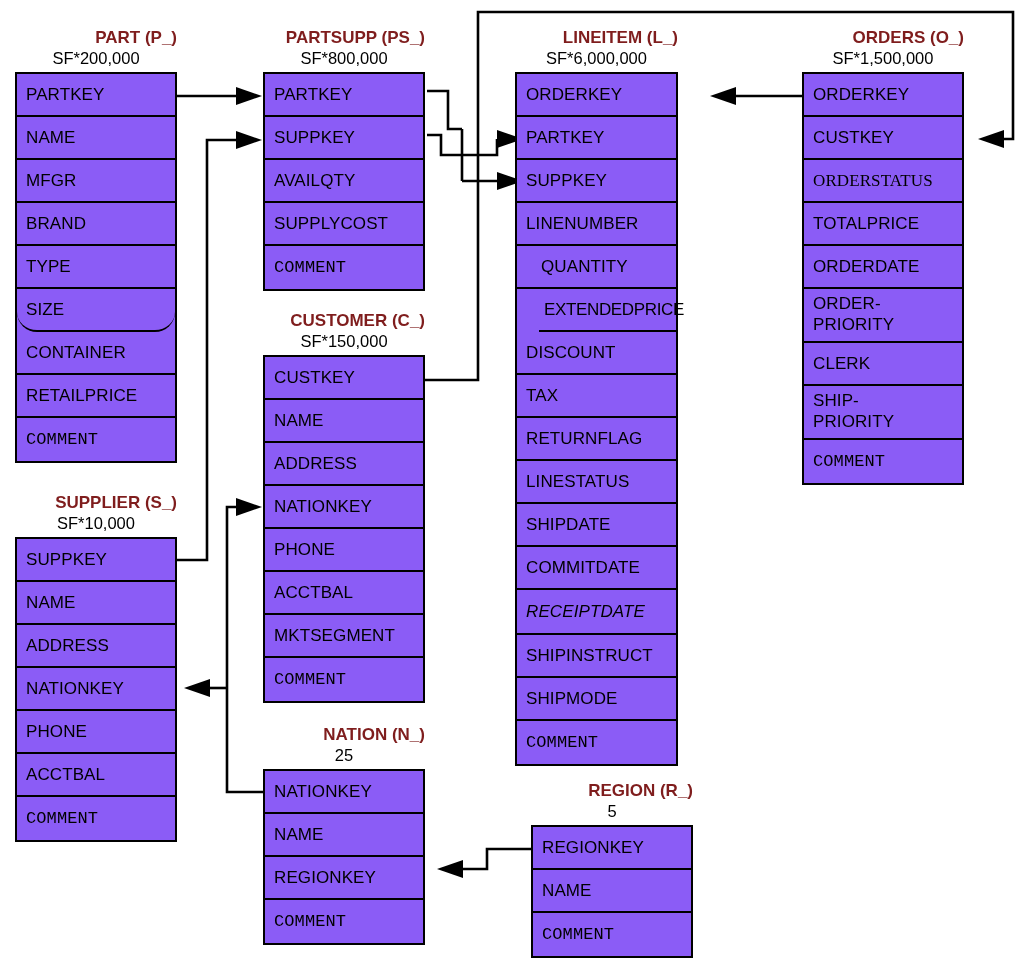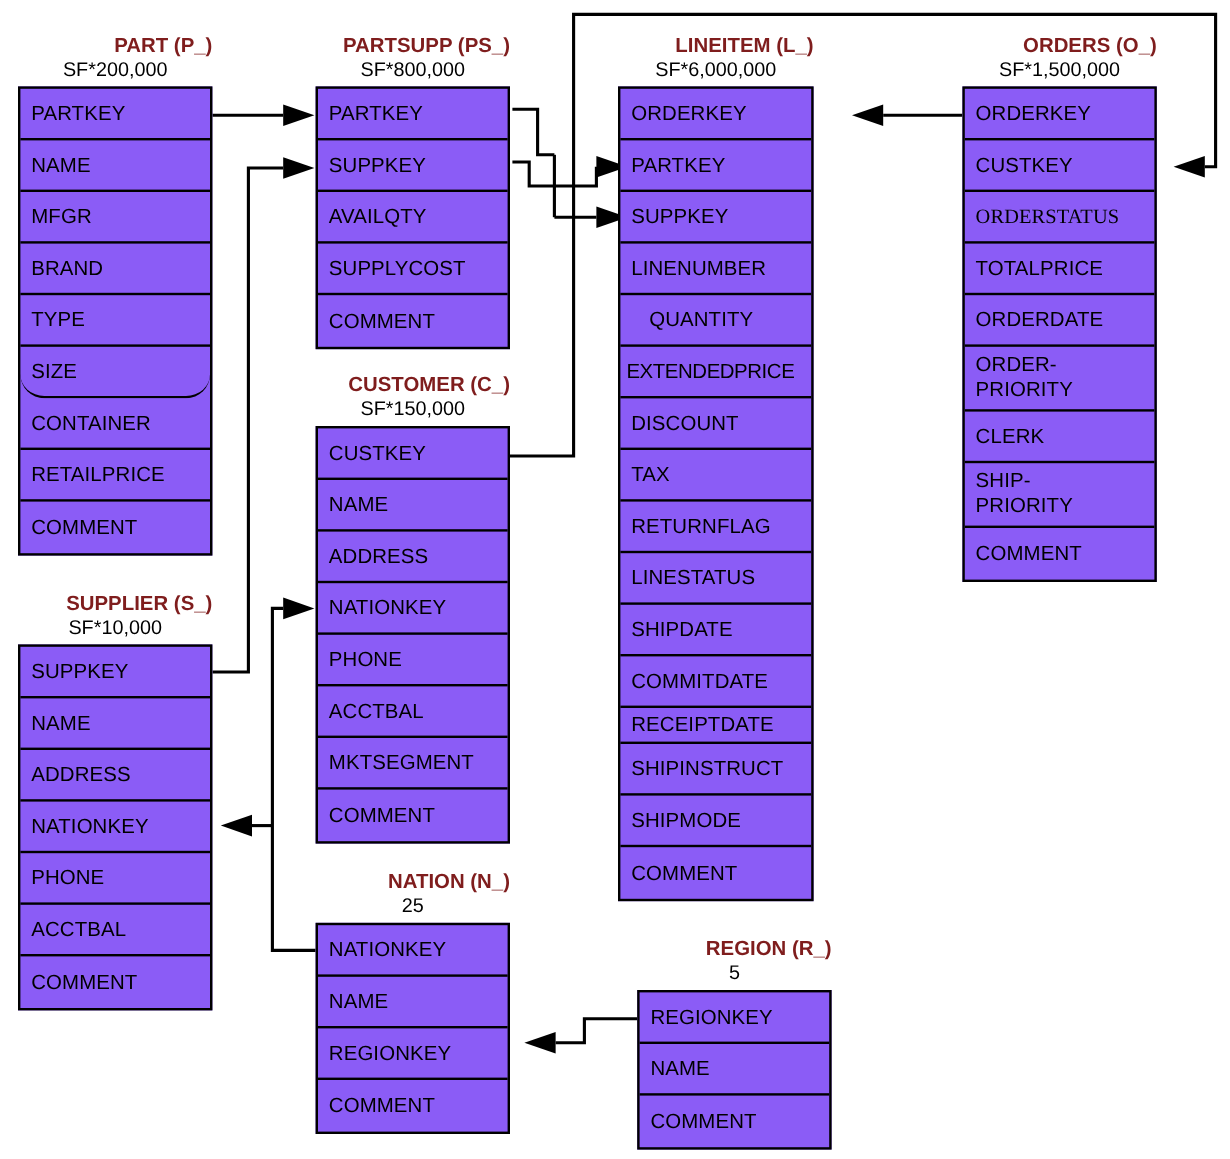--- a/index.html
+++ b/index.html
@@ -46,20 +46,21 @@
     align-items: center;
     padding-left: 9px;
     font-size: 17px;
     color: #000;
     letter-spacing: 0.1px;
     white-space: nowrap;
     overflow: visible;
   }
   .attr:last-child {
     border-bottom: none;
+    font-family: Liberation Mono, monospace;
   }
   .attr.two-line {
     display: block;
     padding-top: 4px;
     line-height: 21px;
   }
   .attr.two-line span { display: block; }
   svg.links {
     position: absolute;
     left: 0;
@@ -195,28 +196,28 @@
 
   <div class="entity" style="left:515px; top:28px; width:163px;">
     <div class="entity-title">LINEITEM (L_)</div>
     <div class="entity-card">SF*6,000,000</div>
     <div class="entity-box" style="margin-top:4px;">
       <div class="attr" style="height:43px;">ORDERKEY</div>
       <div class="attr" style="height:43px;">PARTKEY</div>
       <div class="attr" style="height:43px;">SUPPKEY</div>
       <div class="attr" style="height:43px;">LINENUMBER</div>
       <div class="attr" style="height:43px;padding-left:24px;">QUANTITY</div>
-      <div class="attr" style="height:43px; padding-left:5px; letter-spacing:-0.35px;">EXTENDEDPRICE</div>
+      <div class="attr" style="height:43px; padding-left:5px; letter-spacing:-0.35px;margin-left:22px;">EXTENDEDPRICE</div>
       <div class="attr" style="height:43px;">DISCOUNT</div>
       <div class="attr" style="height:43px;">TAX</div>
       <div class="attr" style="height:43px;">RETURNFLAG</div>
       <div class="attr" style="height:43px;">LINESTATUS</div>
       <div class="attr" style="height:43px;">SHIPDATE</div>
       <div class="attr" style="height:43px;">COMMITDATE</div>
-      <div class="attr" style="height:30px;">RECEIPTDATE</div>
+      <div class="attr" style="height:45px;font-style:italic;">RECEIPTDATE</div>
       <div class="attr" style="height:43px;">SHIPINSTRUCT</div>
       <div class="attr" style="height:43px;">SHIPMODE</div>
       <div class="attr" style="height:43px;">COMMENT</div>
     </div>
   </div>
 
   <div class="entity" style="left:531px; top:781px; width:162px;">
     <div class="entity-title">REGION (R_)</div>
     <div class="entity-card">5</div>
     <div class="entity-box" style="margin-top:4px;">

